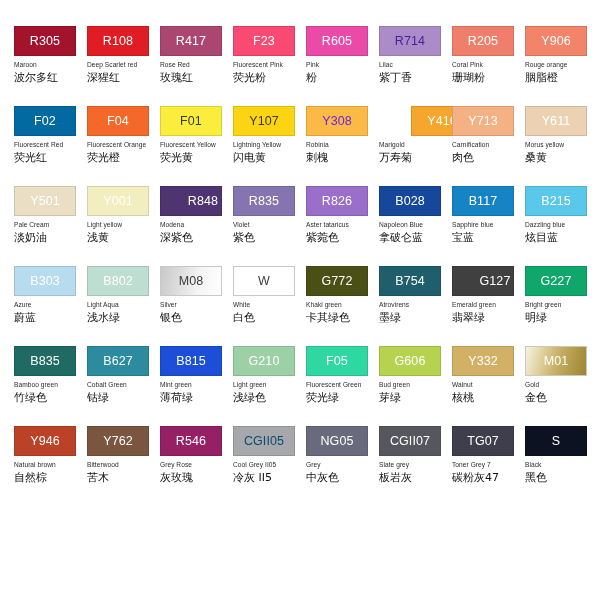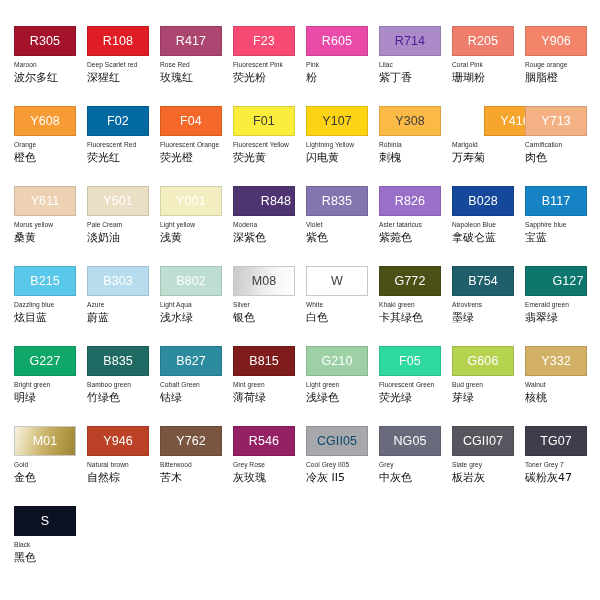--- a/index.html
+++ b/index.html
@@ -130,27 +130,20 @@
         <div class="swatch-cn">珊瑚粉</div>
       </div>
       <div class="swatch-cell">
         <div class="swatch-chip" style="background: rgb(243, 132, 106);">
           <span class="chip-code" style="color: rgb(255, 255, 255);">Y906</span>
         </div>
         <div class="swatch-en">Rouge orange</div>
         <div class="swatch-cn">胭脂橙</div>
       </div>
       <div class="swatch-cell">
-        <div class="swatch-chip" style="background: rgb(247, 155, 53);">
-          <span class="chip-code" style="color: rgb(255, 255, 255);">Y608</span>
-        </div>
-        <div class="swatch-en">Orange</div>
-        <div class="swatch-cn">橙色</div>
-      </div>
-      <div class="swatch-cell">
         <div class="swatch-chip" style="background: #0369a1;">
           <span class="chip-code" style="color: rgb(255, 255, 255);">F02</span>
         </div>
         <div class="swatch-en">Fluorescent Red</div>
         <div class="swatch-cn">荧光红</div>
       </div>
       <div class="swatch-cell">
         <div class="swatch-chip" style="background: rgb(244, 104, 42);">
           <span class="chip-code" style="color: rgb(255, 255, 255);">F04</span>
         </div>
@@ -166,21 +159,21 @@
       </div>
       <div class="swatch-cell">
         <div class="swatch-chip" style="background: rgb(252, 212, 19);">
           <span class="chip-code" style="color: rgb(58, 58, 58);">Y107</span>
         </div>
         <div class="swatch-en">Lightning Yellow</div>
         <div class="swatch-cn">闪电黄</div>
       </div>
       <div class="swatch-cell">
         <div class="swatch-chip" style="background: rgb(251, 185, 69);">
-          <span class="chip-code" style="color: #404040;">Y308</span>
+          <span class="chip-code" style="color: #6d28d9;">Y308</span>
         </div>
         <div class="swatch-en">Robinia</div>
         <div class="swatch-cn">刺槐</div>
       </div>
       <div class="swatch-cell">
         <div class="swatch-chip" style="background: rgb(246, 166, 44); margin-left: 32px;">
           <span class="chip-code" style="color: rgb(255, 255, 255);">Y416</span>
         </div>
         <div class="swatch-en">Marigold</div>
         <div class="swatch-cn">万寿菊</div>
@@ -291,21 +284,21 @@
         <div class="swatch-cn">卡其绿色</div>
       </div>
       <div class="swatch-cell">
         <div class="swatch-chip" style="background: rgb(31, 95, 107);">
           <span class="chip-code" style="color: rgb(255, 255, 255);">B754</span>
         </div>
         <div class="swatch-en">Atrovirens</div>
         <div class="swatch-cn">墨绿</div>
       </div>
       <div class="swatch-cell">
-        <div class="swatch-chip" style="background: #0f766e; padding-left: 24px;">
+        <div class="swatch-chip" style="background: #404040; padding-left: 24px;">
           <span class="chip-code" style="color: rgb(255, 255, 255);">G127</span>
         </div>
         <div class="swatch-en">Emerald green</div>
         <div class="swatch-cn">翡翠绿</div>
       </div>
       <div class="swatch-cell">
         <div class="swatch-chip" style="background: rgb(15, 168, 106);">
           <span class="chip-code" style="color: rgb(255, 255, 255);">G227</span>
         </div>
         <div class="swatch-en">Bright green</div>
@@ -319,21 +312,21 @@
         <div class="swatch-cn">竹绿色</div>
       </div>
       <div class="swatch-cell">
         <div class="swatch-chip" style="background: rgb(45, 139, 160);">
           <span class="chip-code" style="color: rgb(255, 255, 255);">B627</span>
         </div>
         <div class="swatch-en">Cobalt Green</div>
         <div class="swatch-cn">钴绿</div>
       </div>
       <div class="swatch-cell">
-        <div class="swatch-chip" style="background: #7f1d1d;">
+        <div class="swatch-chip" style="background: #1d4ed8;">
           <span class="chip-code" style="color: rgb(255, 255, 255);">B815</span>
         </div>
         <div class="swatch-en">Mint green</div>
         <div class="swatch-cn">薄荷绿</div>
       </div>
       <div class="swatch-cell">
         <div class="swatch-chip" style="background: rgb(158, 208, 166);">
           <span class="chip-code" style="color: rgb(255, 255, 255);">G210</span>
         </div>
         <div class="swatch-en">Light green</div>

